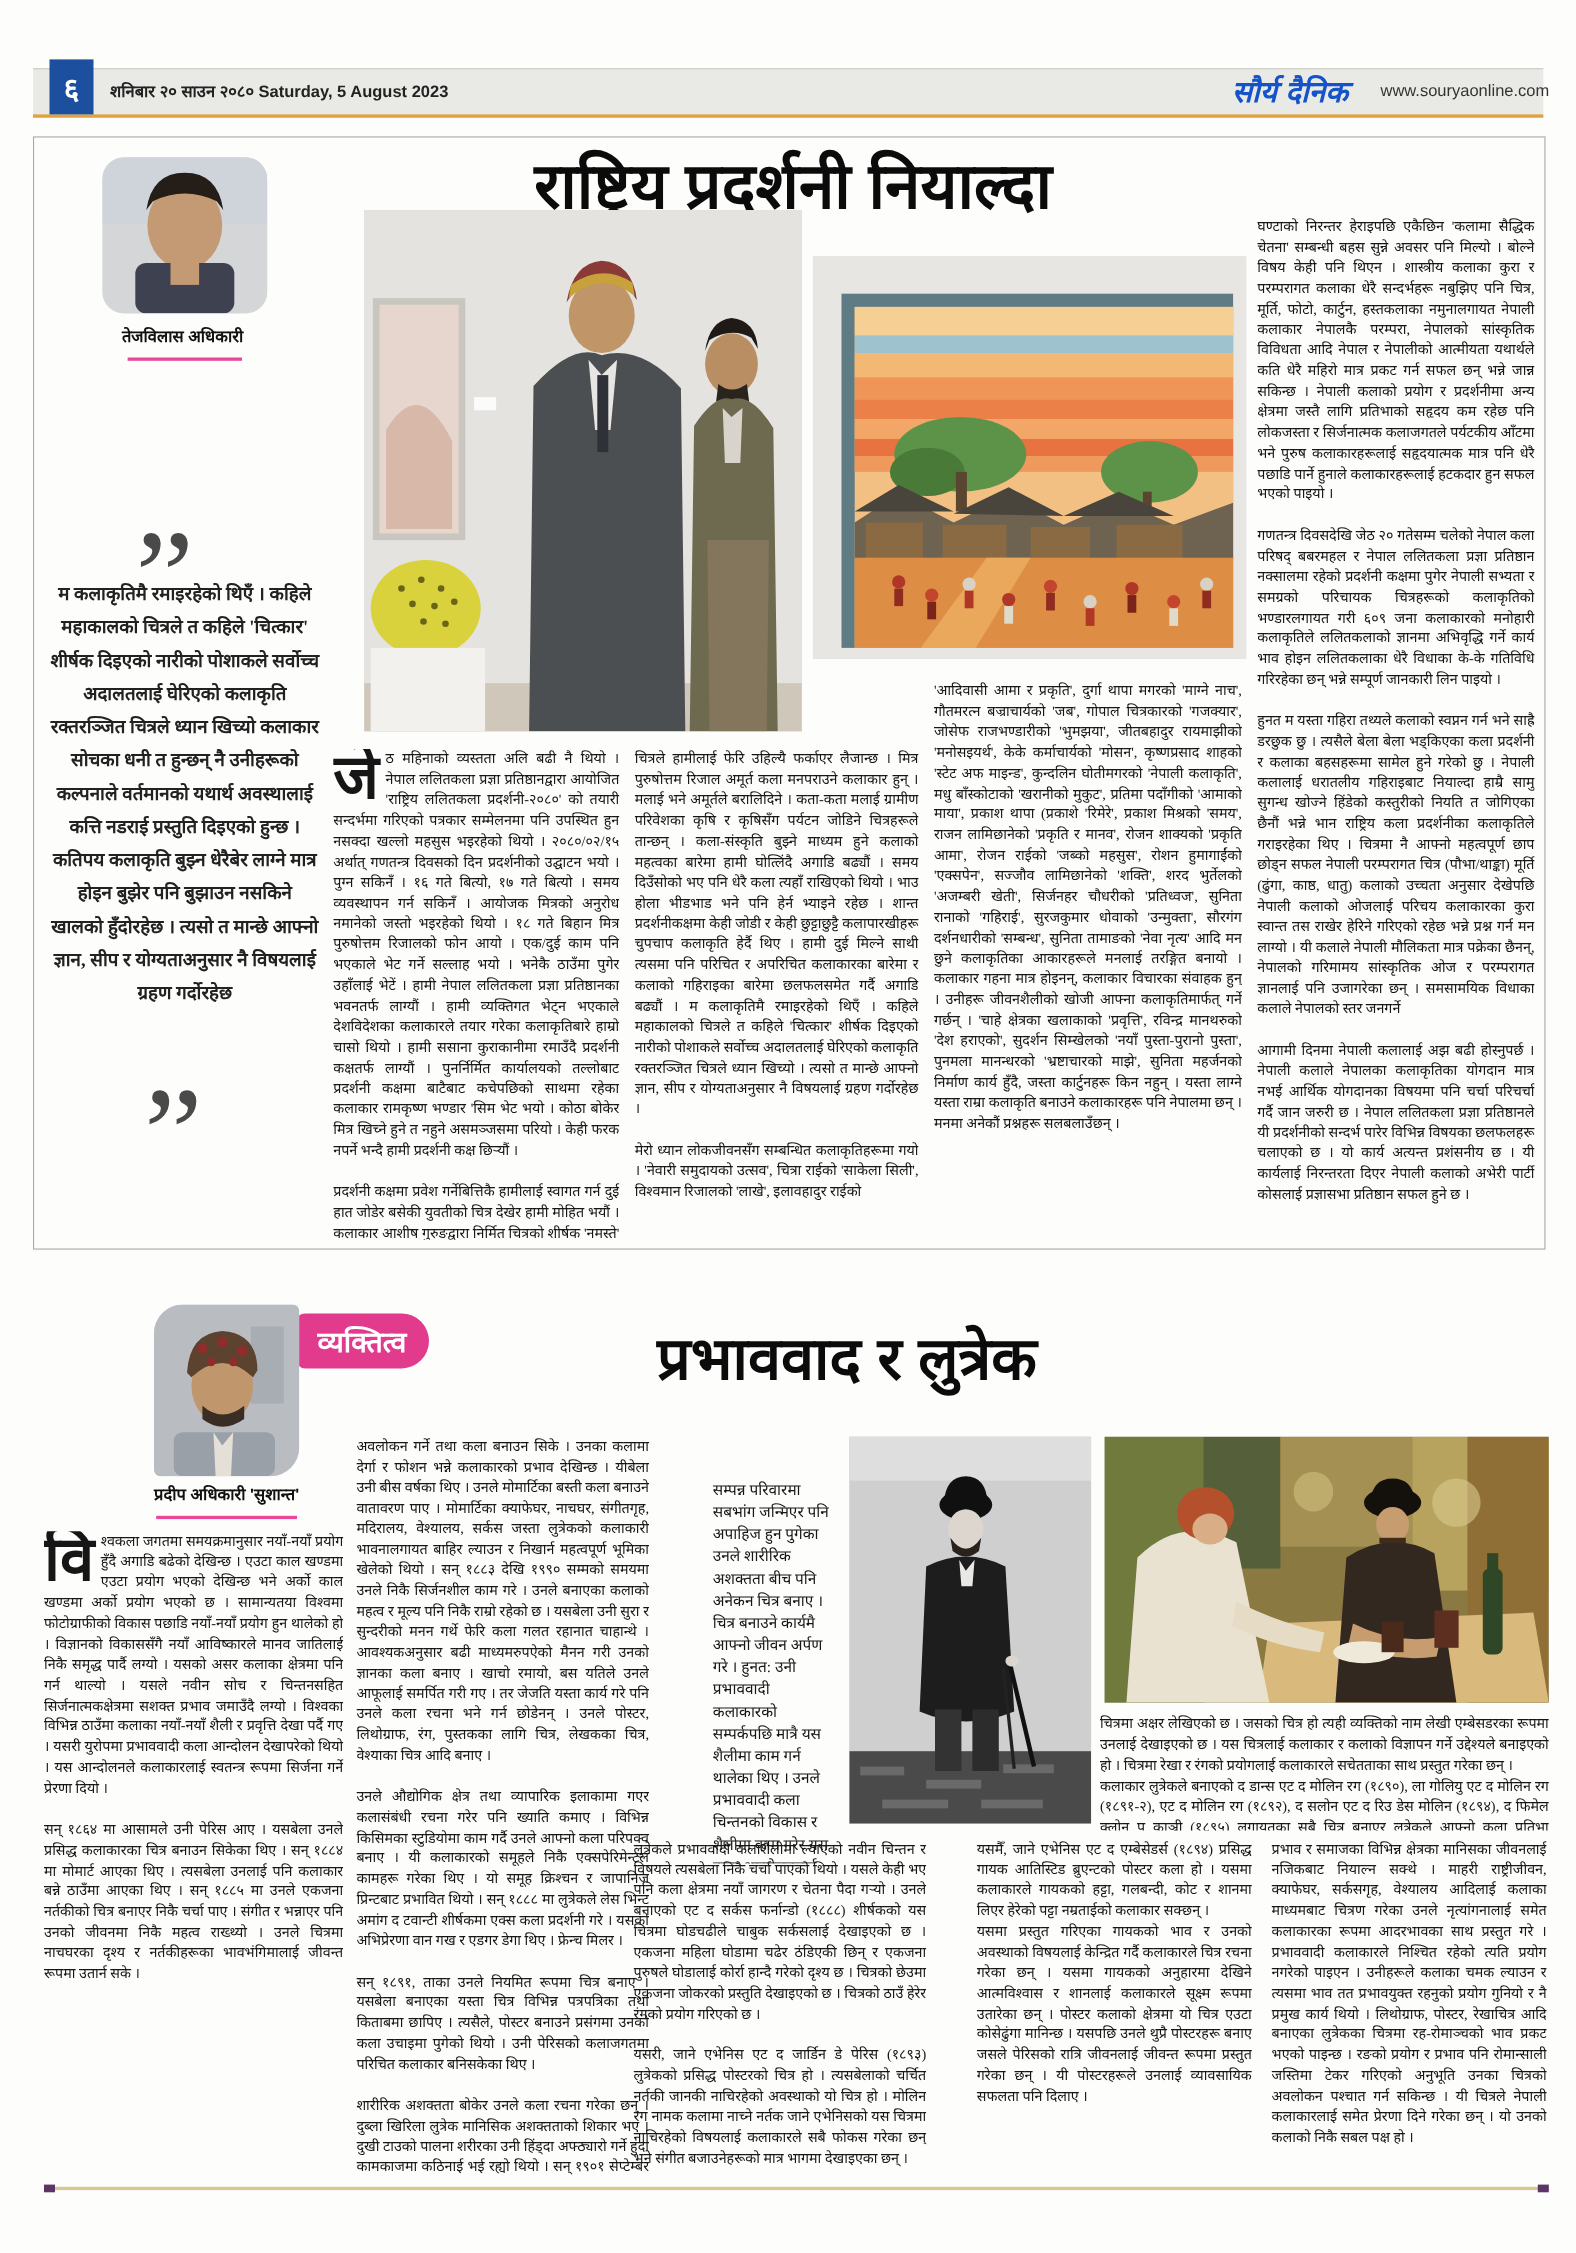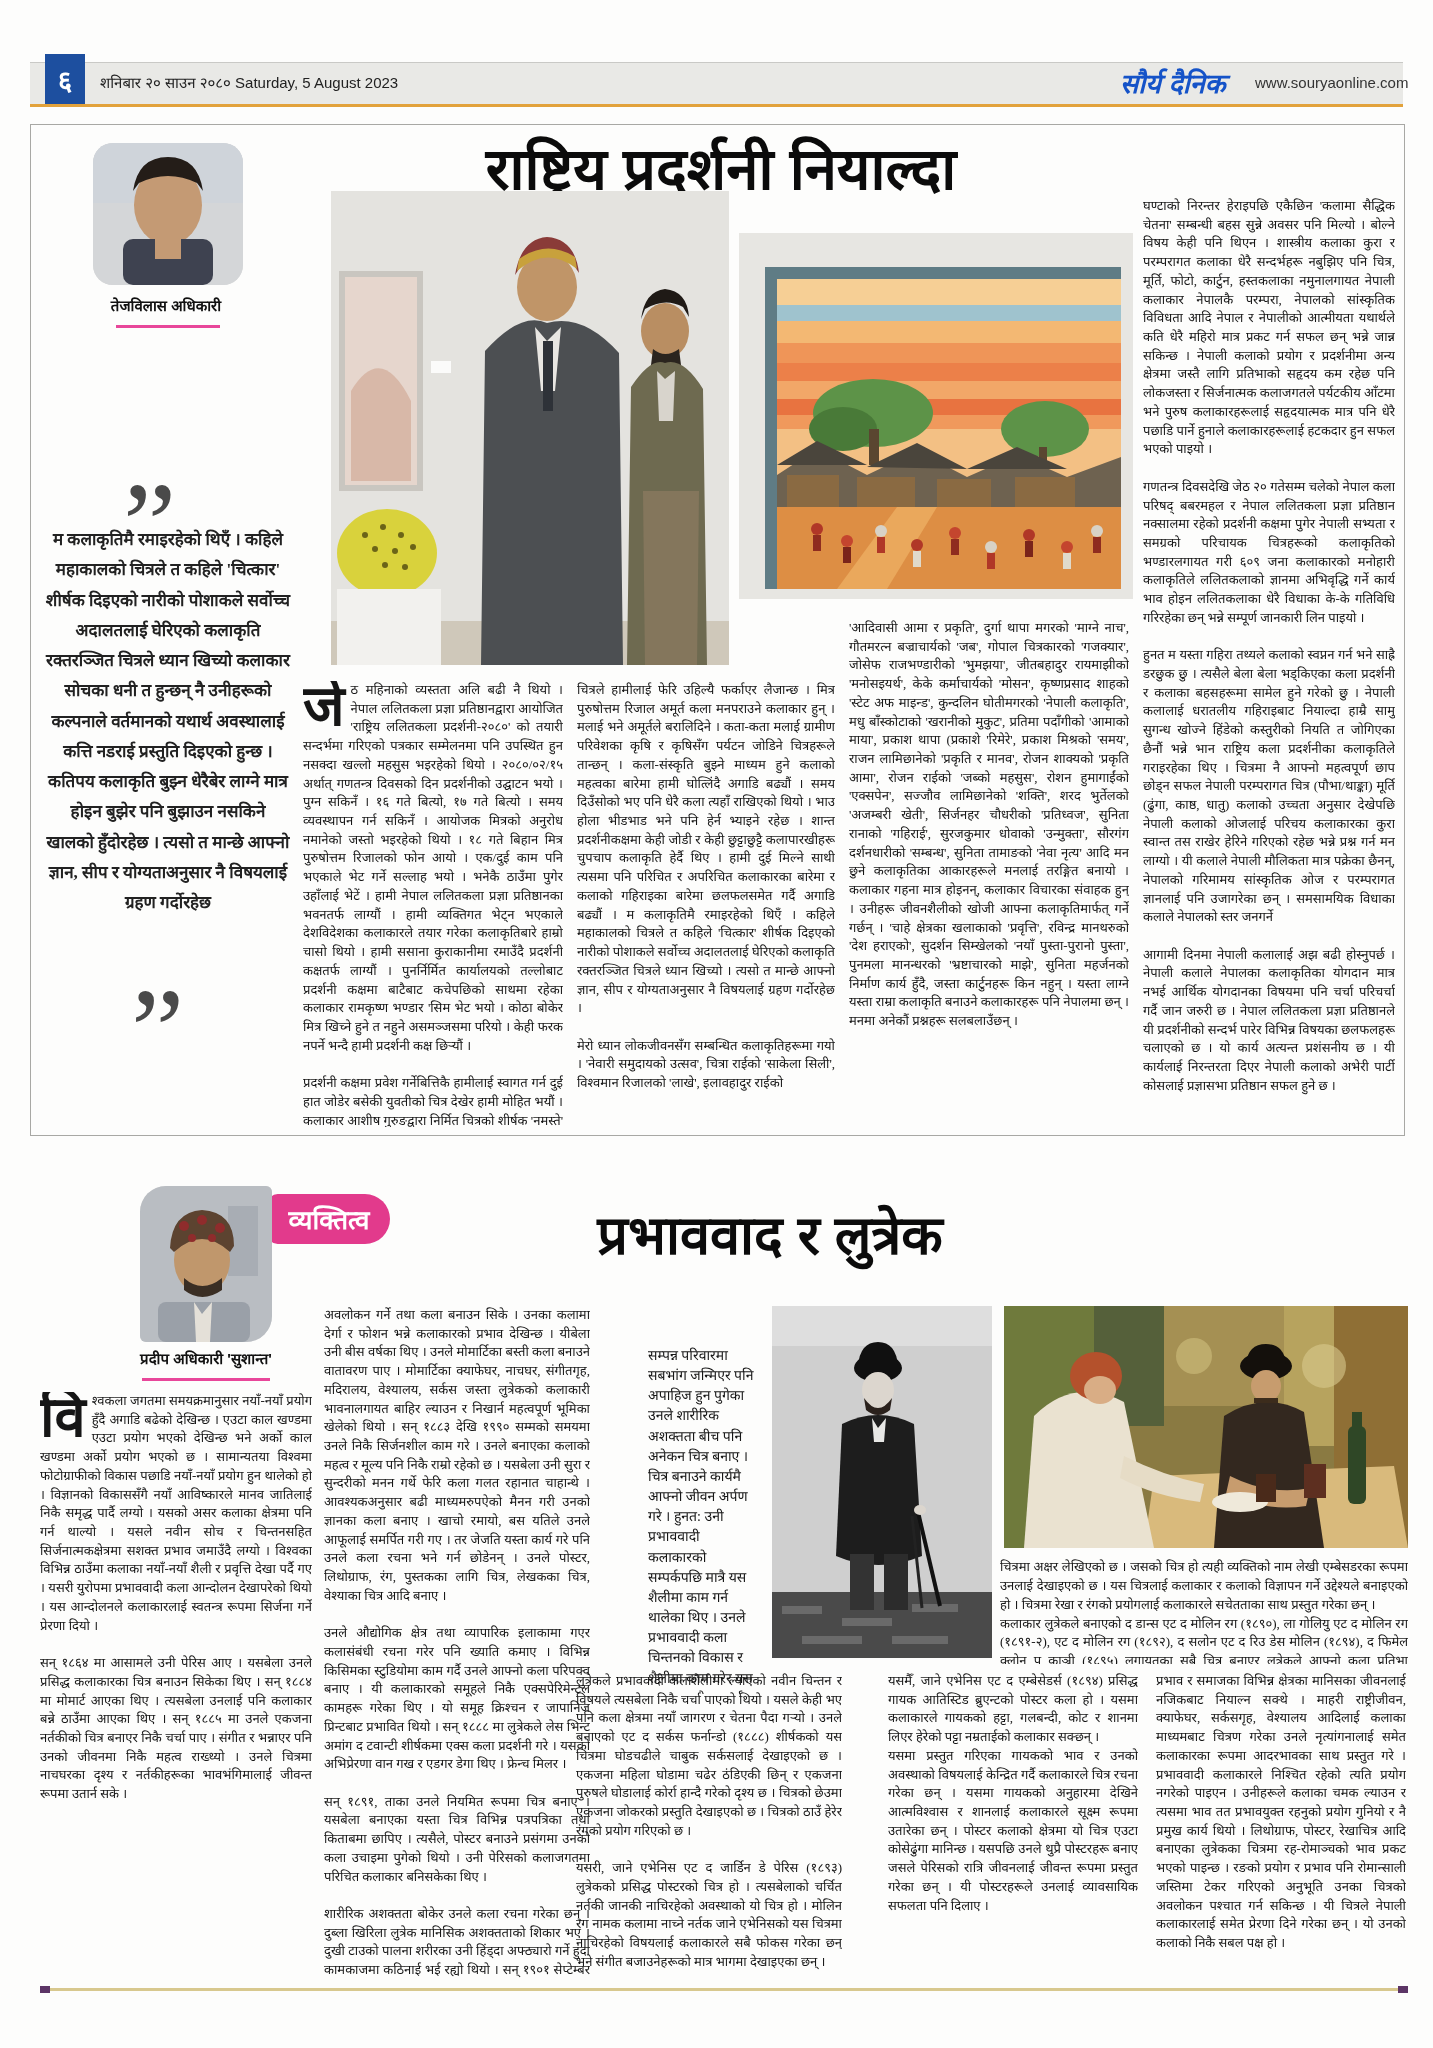--- a/index.html
+++ b/index.html
@@ -4,21 +4,21 @@
 <style>
   html,body{margin:0;padding:0;background:#ffffff;}
   .page{position:relative;width:1433px;height:2048px;background:#fdfdfc;overflow:hidden;
         font-family:"Liberation Serif", serif;color:#1a1a1a;}
   
   .masthead{position:absolute;left:30px;top:62px;width:1373px;height:41px;
             background:#e9e9e6;border-top:1px solid #c9c9c6;border-bottom:3px solid #e2a23b;}
   .pagenum{position:absolute;left:45px;top:54px;width:40px;height:50px;background:#1d4f9f;
            color:#fff;font-family:"Liberation Sans",sans-serif;font-size:27px;font-weight:bold;
            display:flex;align-items:center;justify-content:center;}
-  .dateline{position:absolute;left:100px;top:72px;font-size:15px;font-weight:normal;color:#222;
+  .dateline{position:absolute;left:100px;top:72px;font-size:15px;font-weight:bold;color:#222;
             font-family:"Liberation Sans",sans-serif;}
   .section-title{position:absolute;left:0;top:58px;width:100%;text-align:center;font-size:32px;
             font-weight:bold;color:#0e0e0e;font-family:"Liberation Sans",sans-serif;}
   .logo{position:absolute;left:1120px;top:64px;font-size:27px;font-weight:bold;font-style:italic;
         color:#1553c8;font-family:"Liberation Sans",sans-serif;}
   .site-url{position:absolute;left:1255px;top:74px;font-size:15px;color:#333;
         font-family:"Liberation Sans",sans-serif;}
   
   .a1{position:absolute;left:30px;top:124px;width:1373px;height:1010px;border:1px solid #a8a8a4;}
   .a1-headline{position:absolute;left:280px;top:2px;width:820px;text-align:center;

